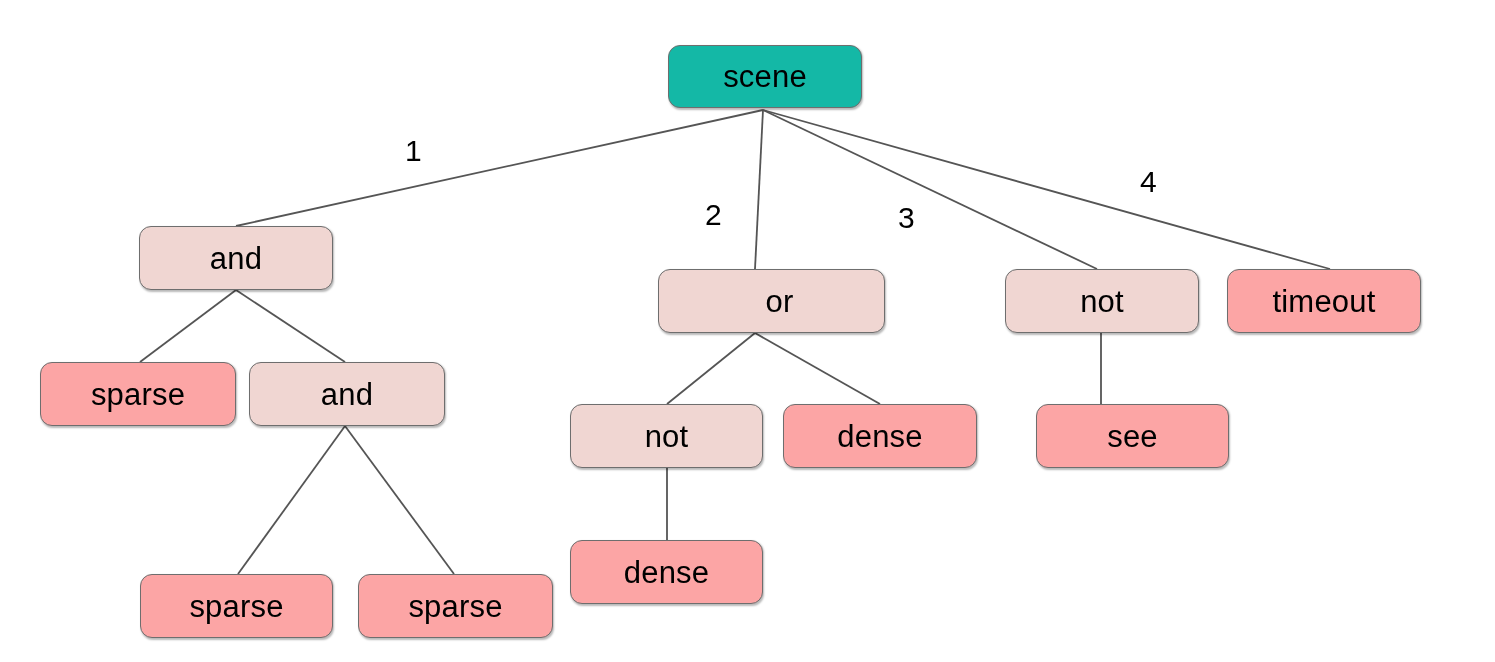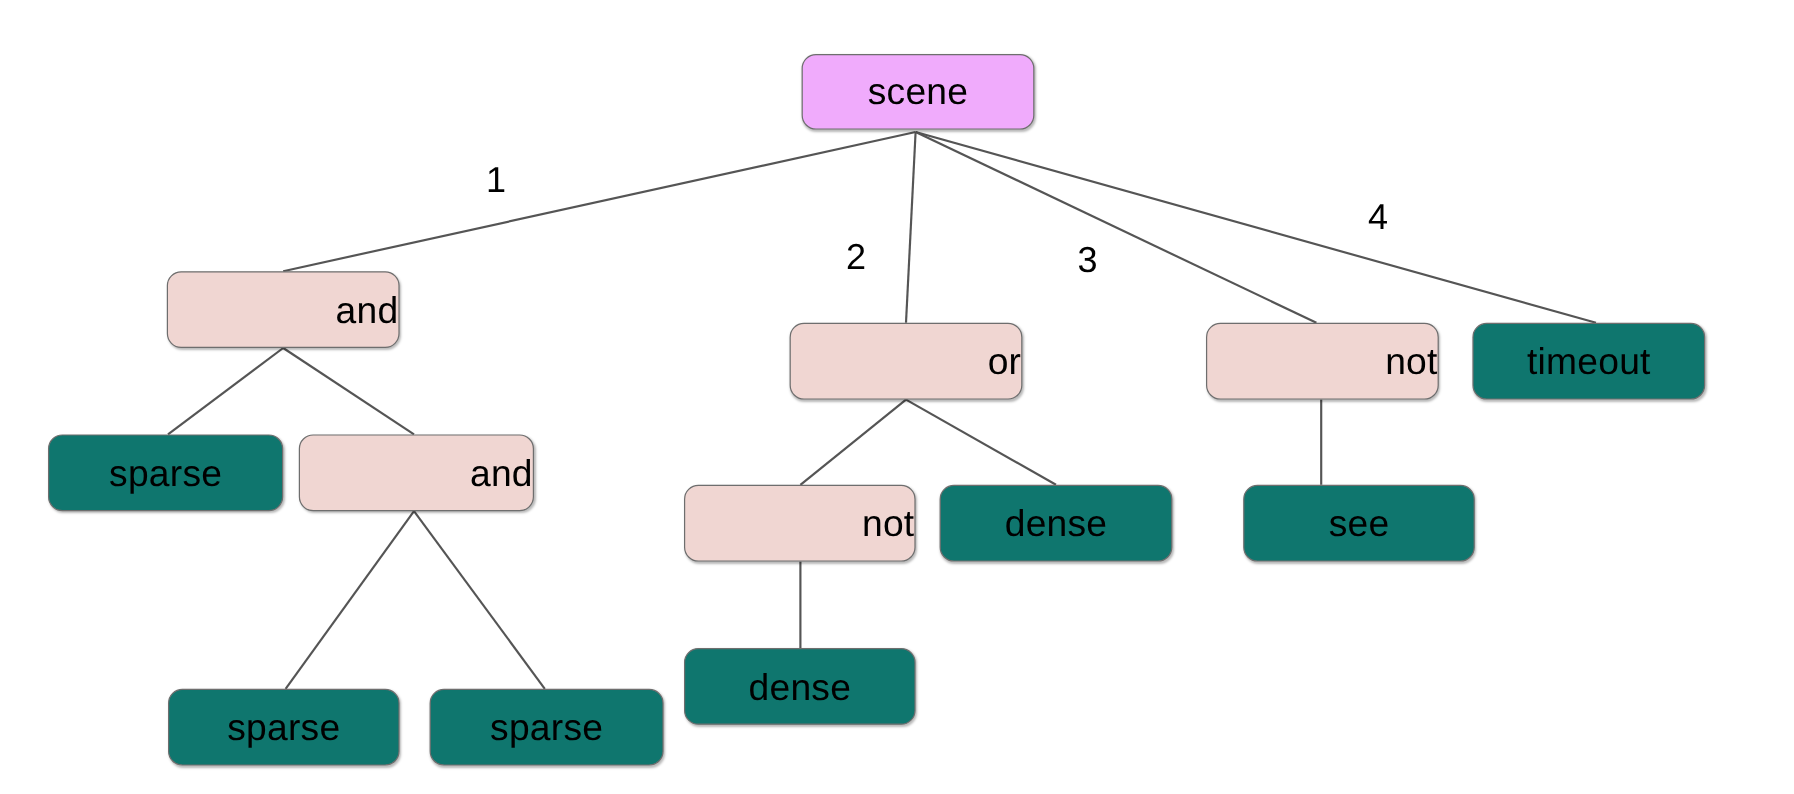--- a/index.html
+++ b/index.html
@@ -31,23 +31,23 @@
     align-items: center;
     justify-content: center;
     color: #000000;
     font-size: 31px;
     line-height: 1;
     letter-spacing: 0.2px;
     box-shadow: 1px 1.5px 2px rgba(0,0,0,0.28);
     z-index: 2;
     white-space: nowrap;
   }
-  .node.root   { background: #f0abfc; }
-  .node.op     { background: #f0d6d2; justify-content: flex-end; }
-  .node.leaf   { background: #0f766e; }
+  .node.root   { background: #14b8a6; }
+  .node.op     { background: #f0d6d2; }
+  .node.leaf   { background: #fca5a5; }
   .edge-label {
     position: absolute;
     color: #000000;
     font-size: 30px;
     line-height: 1;
     z-index: 3;
     white-space: nowrap;
   }
 </style>
 </head>
@@ -67,21 +67,21 @@
       <line x1="755" y1="333" x2="880" y2="404" stroke="#555555" stroke-width="1.8"></line>
       <line x1="667" y1="468" x2="667" y2="540" stroke="#555555" stroke-width="1.8"></line>
       <line x1="1101" y1="333" x2="1101" y2="404" stroke="#555555" stroke-width="1.8"></line>
     </svg>
 <div class="node root" style="left: 668px; top: 45px; width: 194px; height: 63px;">
       <span>scene</span>
     </div>
     <div class="node op" style="left: 139px; top: 226px; width: 194px; height: 64px;">
       <span>and</span>
     </div>
-    <div class="node op" style="left: 658px; top: 269px; width: 194px; height: 64px; padding-left: 16px;">
+    <div class="node op" style="left: 658px; top: 269px; width: 227px; height: 64px; padding-left: 16px;">
       <span>or</span>
     </div>
     <div class="node op" style="left: 1005px; top: 269px; width: 194px; height: 64px;">
       <span>not</span>
     </div>
     <div class="node leaf" style="left: 1227px; top: 269px; width: 194px; height: 64px;">
       <span>timeout</span>
     </div>
     <div class="node leaf" style="left: 40px; top: 362px; width: 196px; height: 64px;">
       <span>sparse</span>

